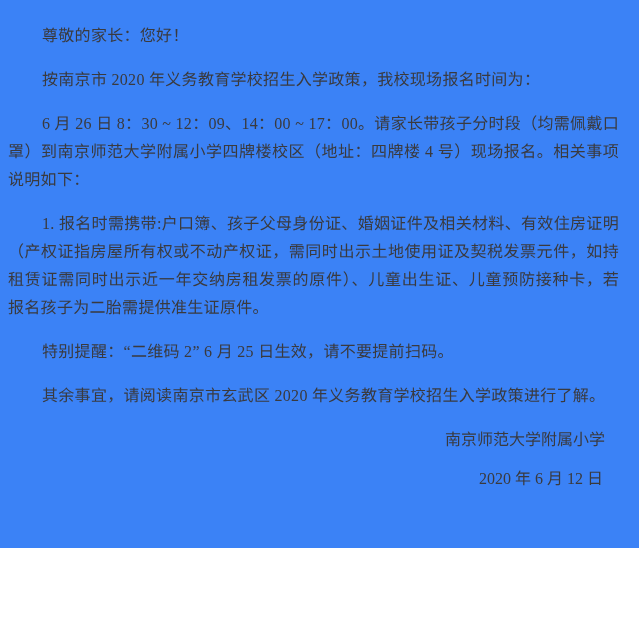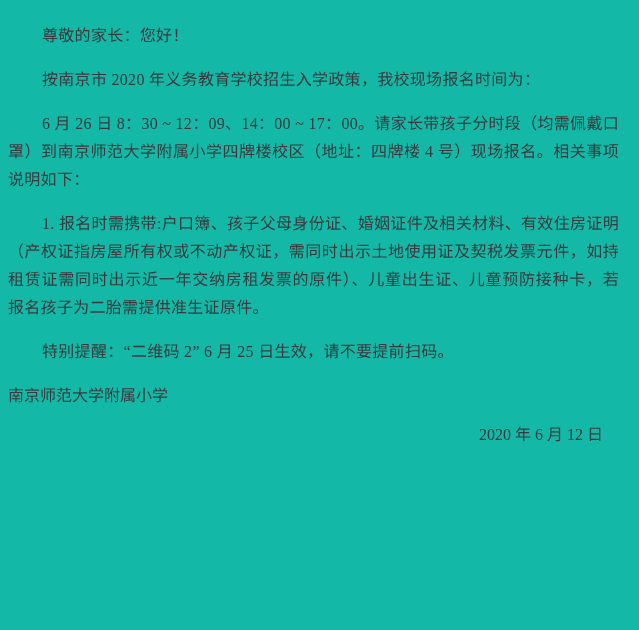--- a/index.html
+++ b/index.html
@@ -3,50 +3,52 @@
 <meta charset="utf-8">
 <style>
   html, body {
     margin: 0;
     padding: 0;
     background: #ffffff;
   }
   .page {
     position: relative;
     width: 639px;
-    height: 630px;
+    height: 548px;
     box-sizing: border-box;
-    background: #14b8a6;
+    background: #3b82f6;
     color: #3a3a3e;
     font-family: "Liberation Serif", "DejaVu Serif", serif;
     font-size: 16px;
     line-height: 28px;
     padding: 22px 20px 18px 8px;
     overflow: hidden;
   }
   .page p {
     margin: 0 0 16px 0;
     text-indent: 34px;
     text-align: justify;
     letter-spacing: 0.3px;
   }
   .signature {
     margin-top: 6px;
+    text-align: right;
     padding-right: 14px;
   }
   .date {
     margin-top: 11px;
     text-align: right;
     padding-right: 16px;
   }
 </style>
 </head>
 <body>
 
 <div class="page">
   <p>尊敬的家长：您好！</p>
   <p>按南京市 2020 年义务教育学校招生入学政策，我校现场报名时间为：</p>
   <p>6 月 26 日 8：30 ~ 12：09、14：00 ~ 17：00。请家长带孩子分时段（均需佩戴口罩）到南京师范大学附属小学四牌楼校区（地址：四牌楼 4 号）现场报名。相关事项说明如下：</p>
   <p>1. 报名时需携带:户口簿、孩子父母身份证、婚姻证件及相关材料、有效住房证明（产权证指房屋所有权或不动产权证，需同时出示土地使用证及契税发票元件，如持租赁证需同时出示近一年交纳房租发票的原件）、儿童出生证、儿童预防接种卡，若报名孩子为二胎需提供准生证原件。</p>
   <p>特别提醒：“二维码 2” 6 月 25 日生效，请不要提前扫码。</p>
+  <p>其余事宜，请阅读南京市玄武区 2020 年义务教育学校招生入学政策进行了解。</p>
   <div class="signature">南京师范大学附属小学</div>
   <div class="date">2020 年 6 月 12 日</div>
 </div>
 
 </body></html>

